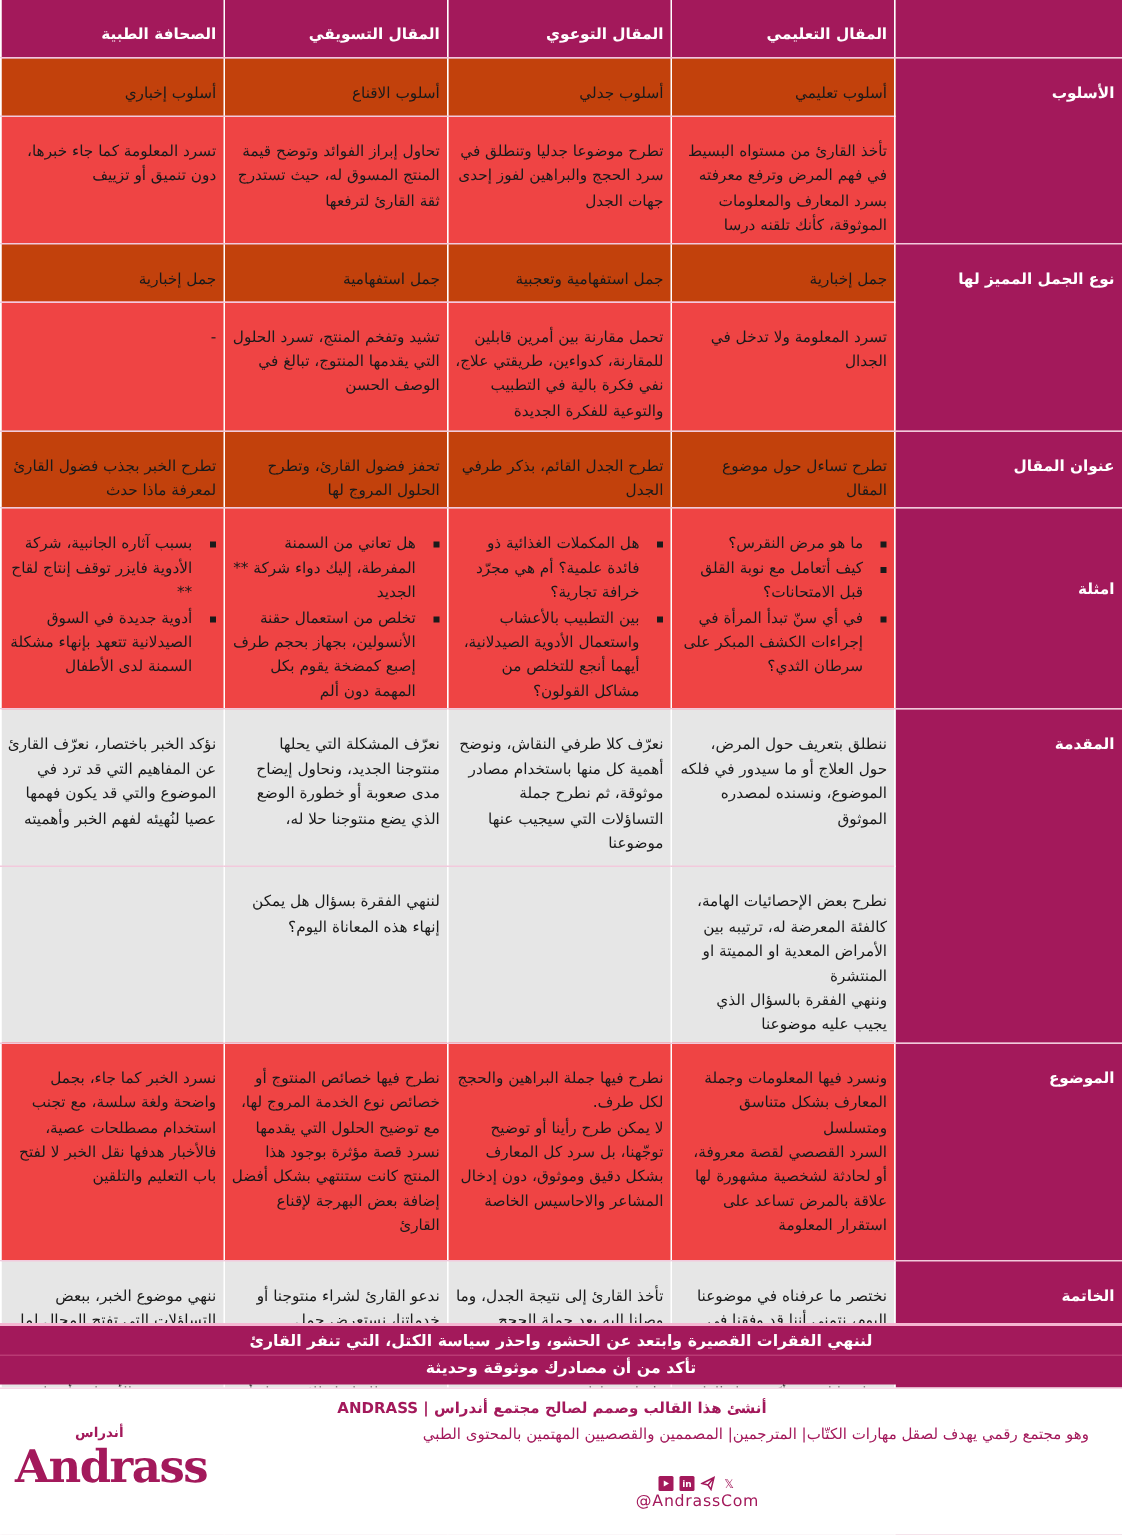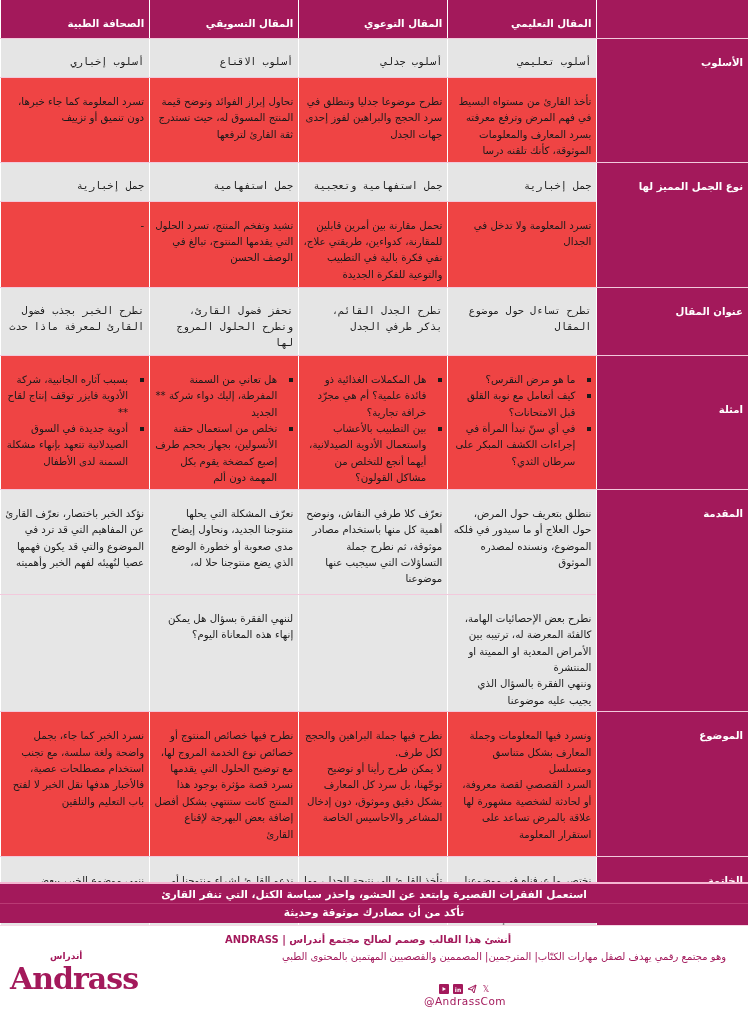--- a/index.html
+++ b/index.html
@@ -30,21 +30,21 @@
   th.colhead {
     background:#a3195b; color:#ffffff; font-weight:bold;
     height:20px; font-size:10.5px;
     border-bottom:2px solid #f5b6d2;
   }
   td.rowlabel {
     background:#a3195b; color:#ffffff; font-weight:bold;
     font-size:10.5px;
     border-bottom:1px solid #c9447f;
   }
-  td.sub { background:#e5e5e5; height:20px;font-family:Liberation Mono, monospace; }
+  td.sub { background:#c2410c; height:20px; }
   td.body { background:#ef4444; }
   td.body2 { background:#e6e6e6; }
   ul.bul { margin:0; padding:0 12px 0 0; list-style:none; }
   ul.bul li { position:relative; padding-right:4px; }
   ul.bul li::before {
     content:""; position:absolute; right:-12px; top:6px;
     width:4px; height:4px; background:#1a1a1a;
   }
   .tips {
     position:absolute; left:0; top:882px; width:748px; height:41px;
@@ -198,21 +198,21 @@
       <td class="rowlabel">الخاتمة</td>
       <td class="body2">نختصر ما عرفناه في موضوعنا اليوم، نتمنى أننا قد وفقنا في الشرح وتبسيط المعرفة العصية، وندعو القارئ لتثقف أكثر ومتابعتنا ليعرف أكثر حول العلوم الطبية</td>
       <td class="body2">تأخذ القارئ إلى نتيجة الجدل، وما وصلنا إليه بعد جملة الحجج والبراهين التي قمنا بطرحها ثم نحفز القارئ على تحرّي الدقة دائما ومحاولة معرفة حقيقة الأشياء، فعالمنا مليء بالأكاذيب وتزييف الحقائق، ثم ندعوه لمتابعتنا ليعرف أكثر</td>
       <td class="body2">ندعو القارئ لشراء منتوجنا أو خدماتنا، نستعرض جمل التخفيضات أو طرق الشراء أو أي فكرة ترويجية تقيمها الشركة له، ثم ندعوه للتواصل للاستفسار أو لشراء المنتوج دون أن ننسى توضيح طرق التواصل أو الشراء</td>
       <td class="body2">ننهي موضوع الخبر، ببعض التساؤلات التي تفتح المجال لما هو قادم في المستقبل، كطرح التساؤل عما سيعوض اللقاح الذي تم سحبه من الأسواق، أو هل سيلقى الدواء الجديد نجاحا ورواجا، أم سيكون مصيره كباقي أدوية السمنة المنتشرة والتي لم يجد لها اليوم أية فائدة هذا ما سنعرفه في الأيام القادمة</td>
     </tr>
   </tbody>
     </table>
 
   <div class="tips">
-    <div class="line">استعمل الفقرات القصيرة وابتعد عن الحشو، واحذر سياسة الكتل، التي تنفر القارئ</div>
+    <div class="line">لننهي الفقرات القصيرة وابتعد عن الحشو، واحذر سياسة الكتل، التي تنفر القارئ</div>
     <div class="line">تأكد من أن مصادرك موثوقة وحديثة</div>
   </div>
 
   <div class="footer">
     <div class="credit1">أنشئ هذا القالب وصمم لصالح مجتمع أندراس | ANDRASS</div>
     <div class="credit2">وهو مجتمع رقمي يهدف لصقل مهارات الكتّاب| المترجمين| المصممين والقصصيين المهتمين بالمحتوى الطبي</div>
 
     <div class="logo">
       <span class="arabic">أندراس</span>
       <span class="latin">Andrass</span>

